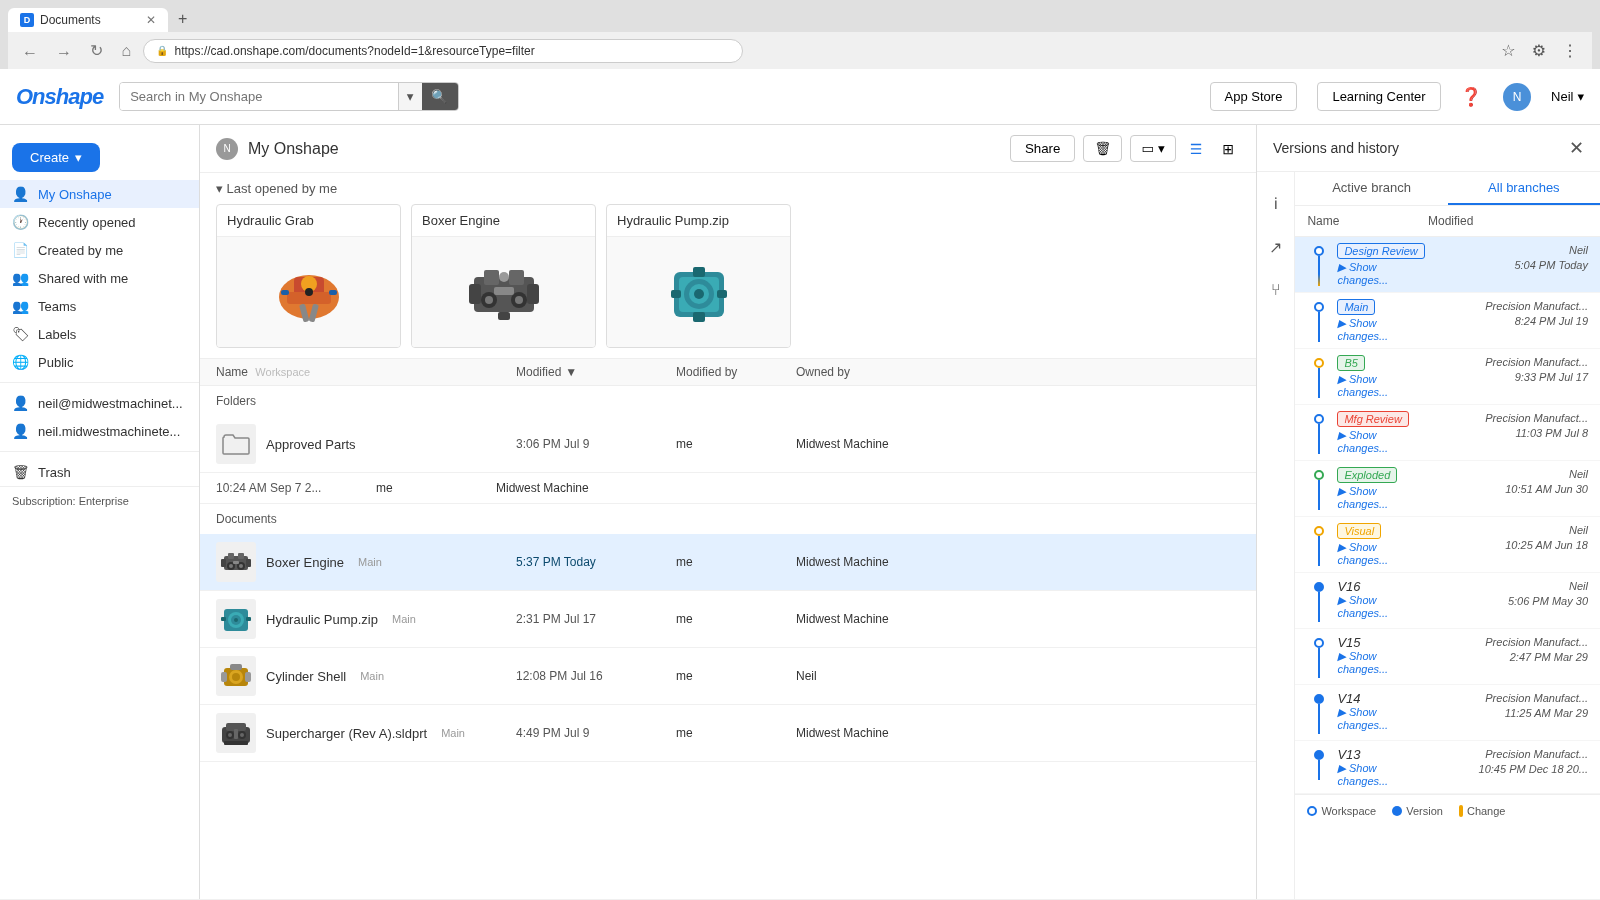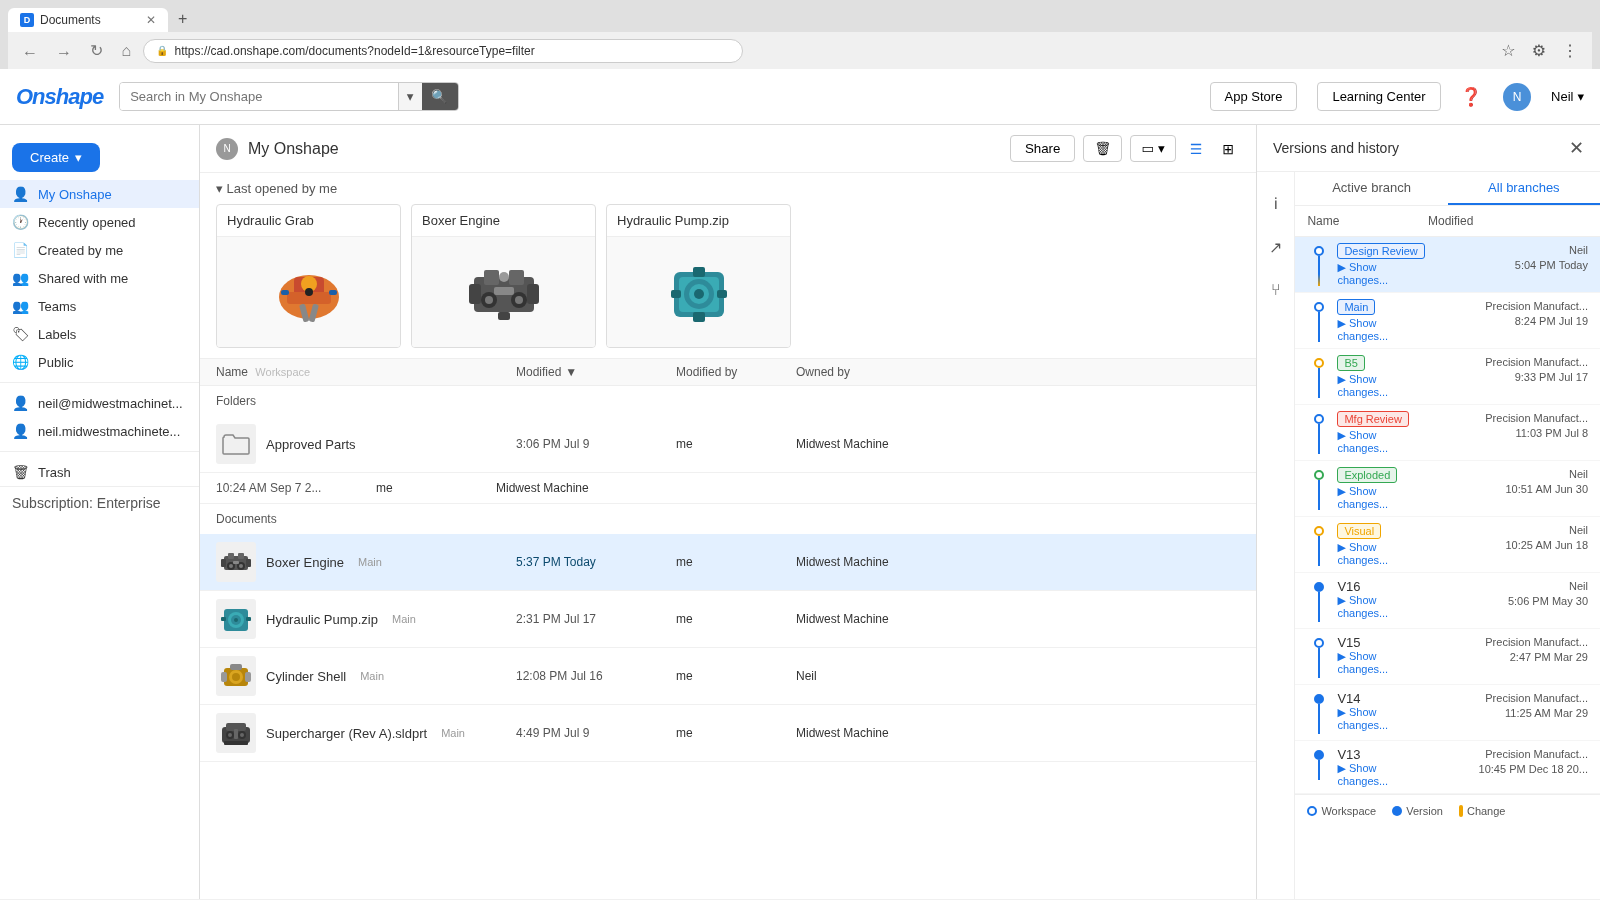--- a/index.html
+++ b/index.html
@@ -40,21 +40,21 @@
     
     .main-area { display: flex; flex: 1; overflow: hidden; }
 
     
     .sidebar { width: 200px; border-right: 1px solid #ddd; padding: 10px 0; overflow-y: auto; background: white; flex-shrink: 0; }
     .sidebar-section { margin-bottom: 4px; }
     .sidebar-item { display: flex; align-items: center; gap: 8px; padding: 6px 12px; cursor: pointer; border-radius: 0; font-size: 13px; color: #333; }
     .sidebar-item.active { background: #e8f0fe; color: #1a73e8; font-weight: 500; }
     .sidebar-item .icon { font-size: 14px; width: 18px; text-align: center; }
     .sidebar-divider { height: 1px; background: #eee; margin: 6px 0; }
-    .subscription-label { padding: 8px 12px; font-size: 14px; color: #555; border-top: 1px solid #eee; margin-top: auto; }
+    .subscription-label { padding: 8px 12px; font-size: 11px; color: #555; border-top: 1px solid #eee; margin-top: auto; }
 
     
     .content-area { flex: 1; overflow-y: auto; background: white; }
 
     
     .content-header { padding: 10px 16px; display: flex; align-items: center; gap: 10px; border-bottom: 1px solid #eee; }
     .content-header .avatar-small { width: 22px; height: 22px; background: #999; border-radius: 50%; display: flex; align-items: center; justify-content: center; color: white; font-size: 10px; }
     .content-title { font-size: 16px; font-weight: 500; }
     .content-actions { margin-left: auto; display: flex; align-items: center; gap: 8px; }
     .share-btn { border: 1px solid #ccc; background: white; padding: 5px 14px; border-radius: 4px; cursor: pointer; }
@@ -460,21 +460,21 @@
           <div class="versions-tabs">
             <div class="vtab">Active branch</div>
             <div class="vtab active">All branches</div>
           </div>
 
           <div class="versions-table-header">
             <span class="vh-name">Name</span>
             <span class="vh-modified">Modified</span>
           </div>
 
-          <div style="position:relative;padding:0;">
+          <div style="position:relative;padding:0;font-style:italic;">
 
             <div class="version-row selected">
               <div style="display:flex;flex-direction:column;align-items:center;width:24px;margin-right:6px;position:relative;">
                 <div style="width:10px;height:10px;border-radius:50%;border:2px solid #1a73e8;background:white;margin-top:3px;flex-shrink:0;"></div>
                 <div style="width:2px;flex:1;background:linear-gradient(#1a73e8 60%,#f0a500 100%);min-height:30px;"></div>
               </div>
               <div class="vr-content">
                 <span class="vr-badge design-review">Design Review</span>
                 <div class="vr-show-changes">▶ Show changes...</div>
               </div>

